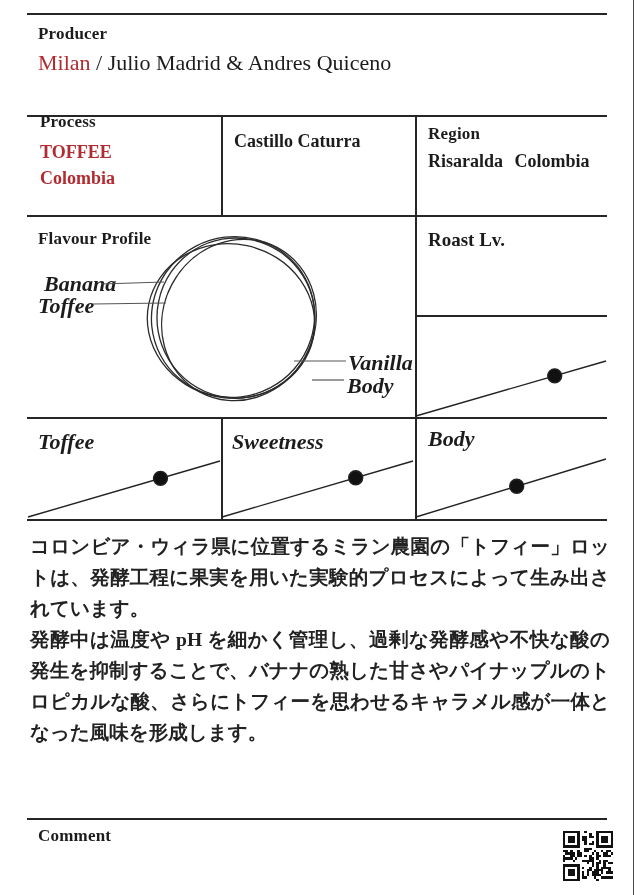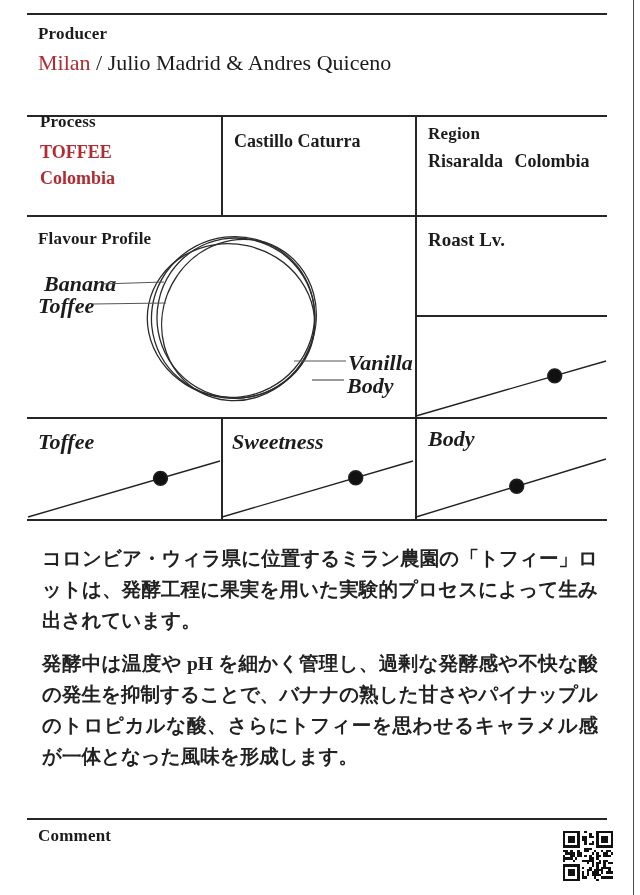--- a/index.html
+++ b/index.html
@@ -17,21 +17,21 @@
   .val  {font-size:18px; font-weight:600;}
   .big  {font-size:22px; font-weight:400;}
   .red  {color:var(--accent);}
   .notelbl{font-size:22px; font-weight:600;font-style:italic;}
   .cellbig{font-size:19px; font-weight:700; line-height:28px;}
   .desc{
     position:absolute; left:30px; top:531px; width:580px;
     font-size:19.5px; line-height:31px; font-weight:700; text-align:justify;
     color:#222;
   }
-  .desc p{margin:12px; padding:0;}
+  .desc p{margin:0; padding:0;}
   svg.overlay{position:absolute; left:0; top:0; pointer-events:none;}
   .qr{position:absolute; left:563px; top:830px; width:50px; height:52px; shape-rendering:crispEdges;}
 </style>
 </head>
 <body>
 
 <div class="card">
 
   <div class="hrule" style="top:13px"></div>
   <div class="hrule" style="top:115px"></div>

